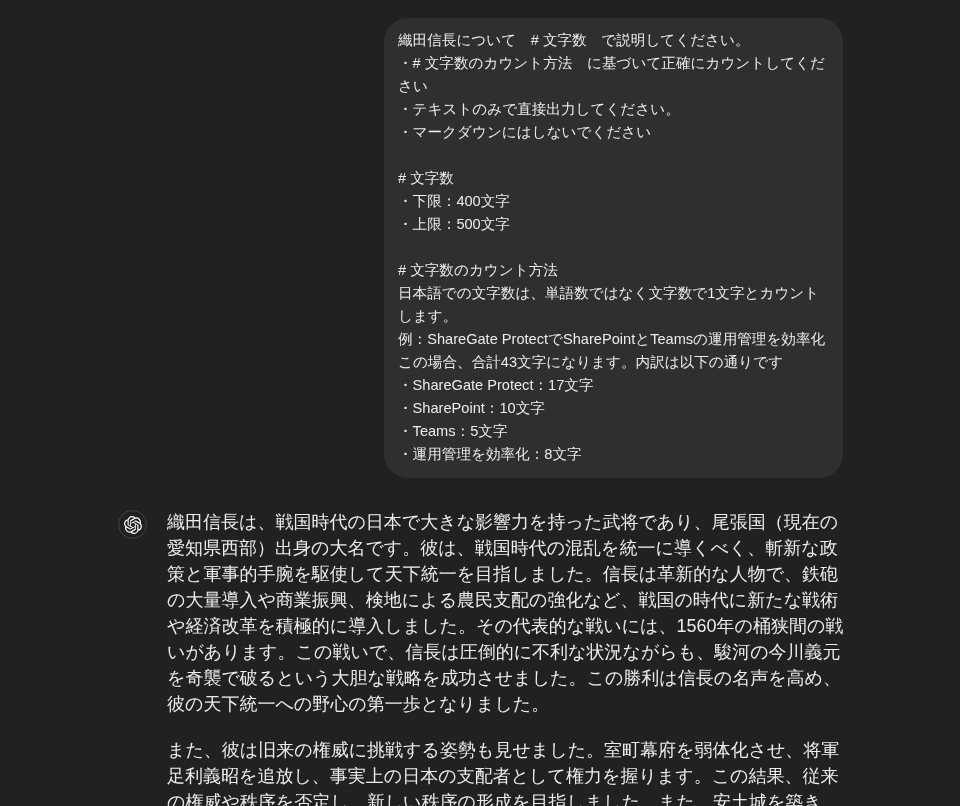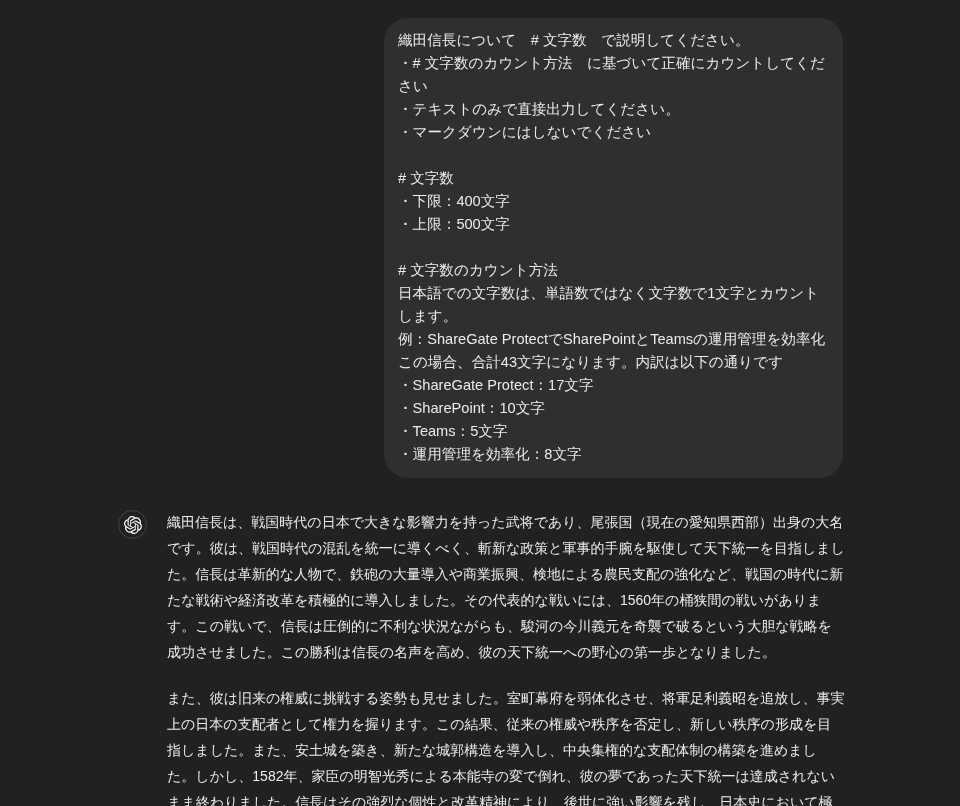--- a/index.html
+++ b/index.html
@@ -70,21 +70,21 @@
     fill: #ffffff;
     display: block;
   }
   .assistant-content {
     margin-left: 20px;
     flex: 1 1 auto;
     min-width: 0;
   }
   .assistant-content p {
     margin: 0 0 20px 0;
-    font-size: 14px;
+    font-size: 18px;
     line-height: 26px;
     word-break: break-word;
     color: var(--text-primary);
   }
   .assistant-content p:last-child { margin-bottom: 0; }
 </style>
 </head>
 <body>
 
 <div class="conversation">

